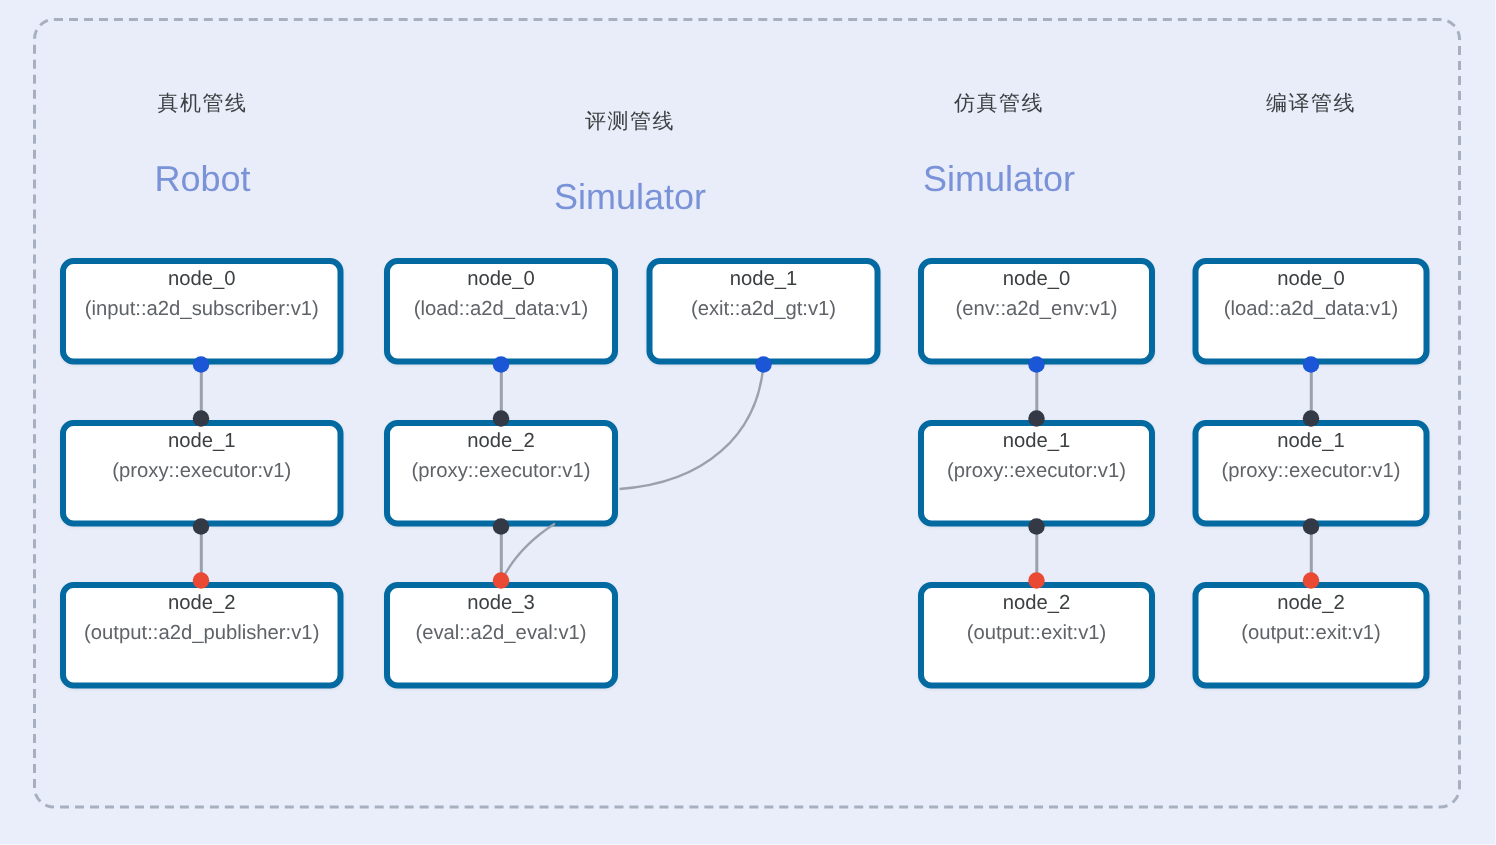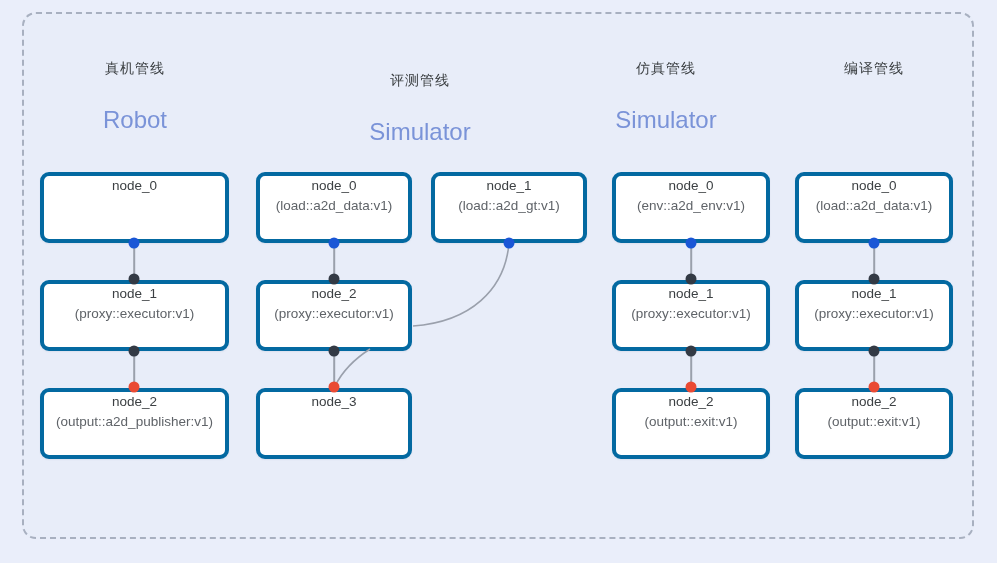--- a/index.html
+++ b/index.html
@@ -150,20 +150,21 @@
 
   <svg id="curves" viewBox="0 0 997 563">
 
     <path d="M 509,243 C 505,290 470,322 413,326" fill="none" stroke="#9aa0ac" stroke-width="1.6"></path>
 
     <path d="M 370,349 C 356,358 343,370 335,386" fill="none" stroke="#9aa0ac" stroke-width="1.6"></path>
   </svg>
 
   <div class="node" style="left:40px; top:172px; width:189px; height:71px;">
     <div class="n-id">node_0</div>
+    <div class="n-type">(input::a2d_subscriber:v1)</div>
   </div>
   <div class="port blue" style="left:134px; top:243px;"></div>
 
   <div class="node" style="left:40px; top:280px; width:189px; height:71px;">
     <div class="n-id">node_1</div>
     <div class="n-type">(proxy::executor:v1)</div>
   </div>
   <div class="port dark" style="left:134px; top:279px;"></div>
   <div class="port dark" style="left:134px; top:351px;"></div>
 
@@ -174,33 +175,34 @@
   <div class="port red" style="left:134px; top:387px;"></div>
 
   <div class="node" style="left:256px; top:172px; width:156px; height:71px;">
     <div class="n-id">node_0</div>
     <div class="n-type">(load::a2d_data:v1)</div>
   </div>
   <div class="port blue" style="left:334px; top:243px;"></div>
 
   <div class="node" style="left:431px; top:172px; width:156px; height:71px;">
     <div class="n-id">node_1</div>
-    <div class="n-type">(load::a2d_gt:v1)</div>
+    <div class="n-type">(exit::a2d_gt:v1)</div>
   </div>
   <div class="port blue" style="left:509px; top:243px;"></div>
 
   <div class="node" style="left:256px; top:280px; width:156px; height:71px;">
     <div class="n-id">node_2</div>
     <div class="n-type">(proxy::executor:v1)</div>
   </div>
   <div class="port dark" style="left:334px; top:279px;"></div>
   <div class="port dark" style="left:334px; top:351px;"></div>
 
   <div class="node" style="left:256px; top:388px; width:156px; height:71px;">
     <div class="n-id">node_3</div>
+    <div class="n-type">(eval::a2d_eval:v1)</div>
   </div>
   <div class="port red" style="left:334px; top:387px;"></div>
 
   <div class="node" style="left:612px; top:172px; width:158px; height:71px;">
     <div class="n-id">node_0</div>
     <div class="n-type">(env::a2d_env:v1)</div>
   </div>
   <div class="port blue" style="left:691px; top:243px;"></div>
 
   <div class="node" style="left:612px; top:280px; width:158px; height:71px;">

